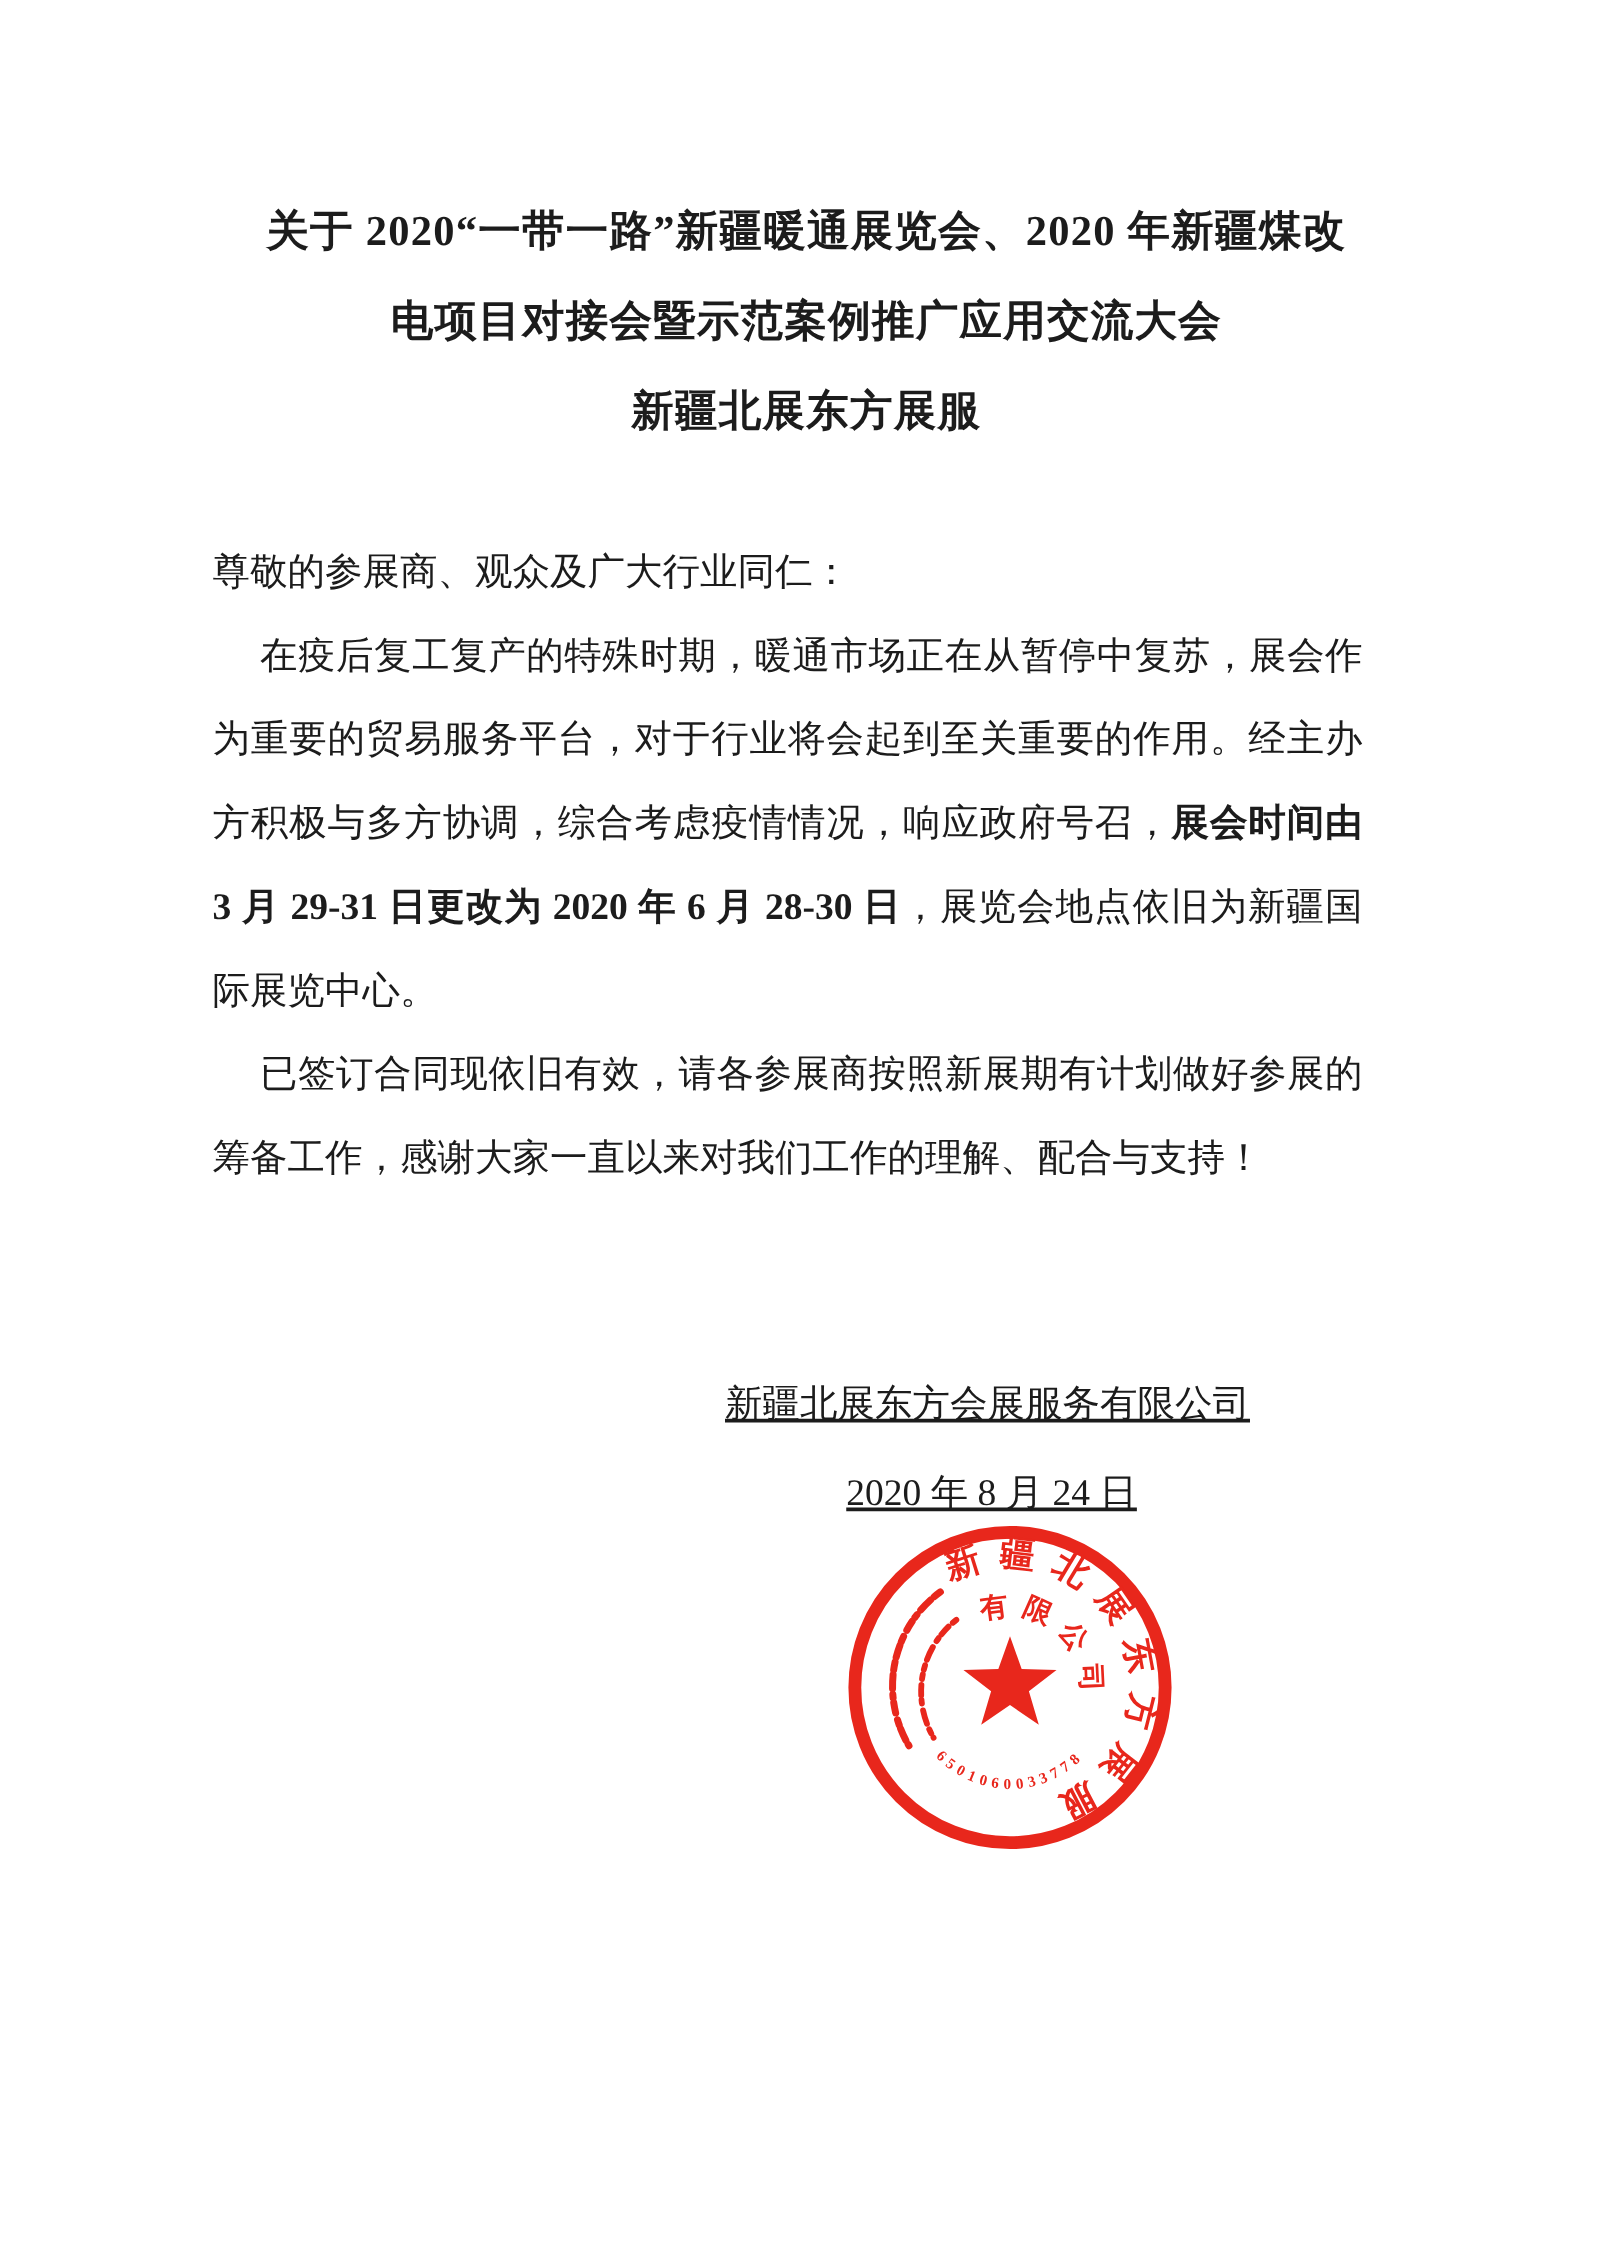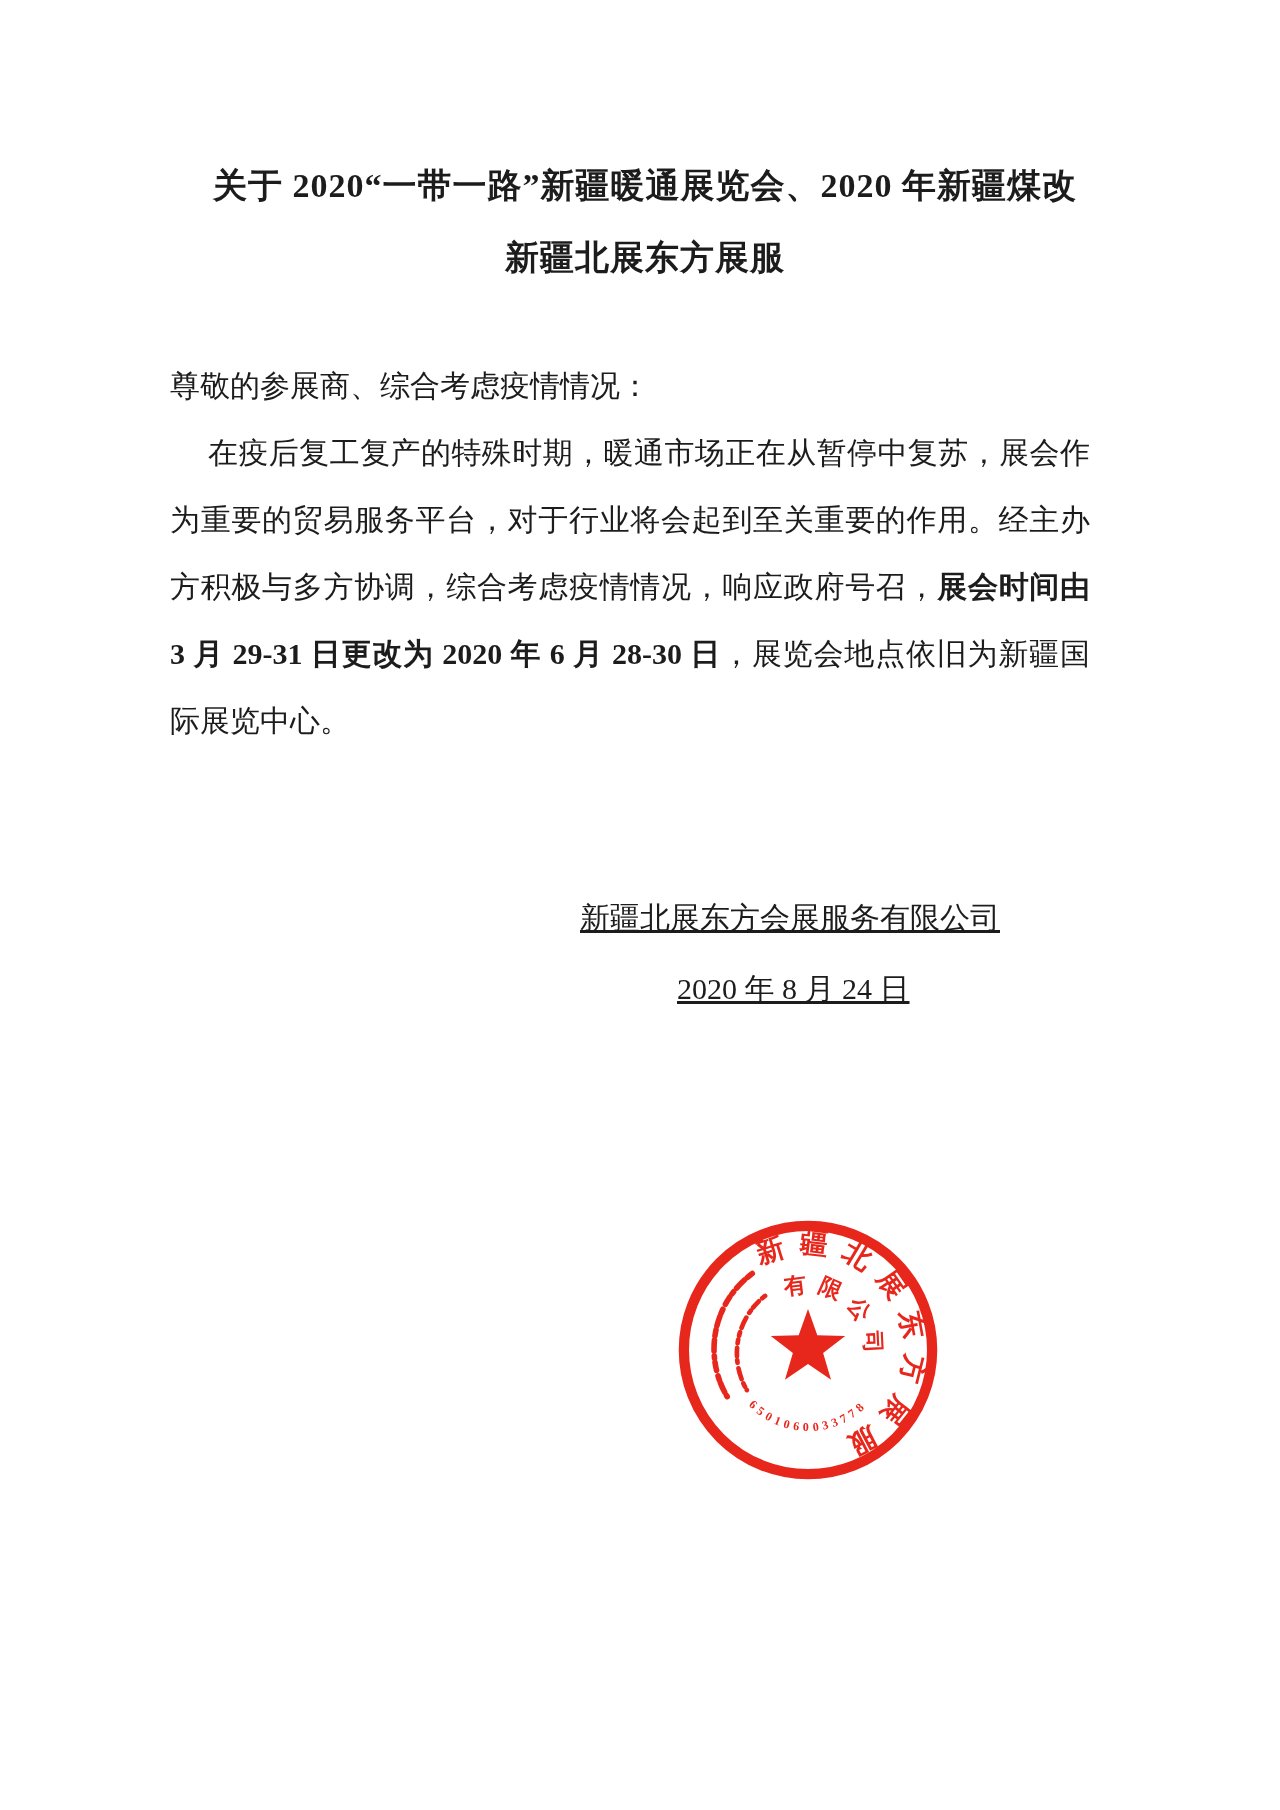--- a/index.html
+++ b/index.html
@@ -51,27 +51,29 @@
   .seal-wrap svg{width:100%;height:100%;display:block;}
   .seal-text{font-family:"Liberation Serif","DejaVu Serif",serif;font-weight:bold;fill:currentColor;}
 </style>
 </head>
 <body>
 
 <div class="page">
 
   <div class="title">
     <div>关于 2020“一带一路”新疆暖通展览会、2020 年新疆煤改</div>
+    <div>电项目对接会暨示范案例推广应用交流大会</div>
     <div>新疆北展东方展服</div>
   </div>
 
   <div class="body-text">
-    <p class="salutation">尊敬的参展商、综合考虑疫情情况：</p>
+    <p class="salutation">尊敬的参展商、观众及广大行业同仁：</p>
     <div id="paragraphs">
         <p class="para"><span>在疫后复工复产的特殊时期，暖通市场正在从暂停中复苏，展会作为重要的贸易服务平台，对于行业将会起到至关重要的作用。经主办方积极与多方协调，综合考虑疫情情况，响应政府号召，</span><span class="bold">展会时间由 3 月 29-31 日更改为 2020 年 6 月 28-30 日</span><span>，展览会地点依旧为新疆国际展览中心。</span></p>
+        <p class="para"><span>已签订合同现依旧有效，请各参展商按照新展期有计划做好参展的筹备工作，感谢大家一直以来对我们工作的理解、配合与支持！</span></p>
       </div>
   </div>
 
   <div class="seal-wrap">
     <svg viewBox="0 0 300 300" xmlns="http://www.w3.org/2000/svg">
       <defs>
         <path id="arcOuter" d="M 98 59.9 A 104 104 0 1 1 176.9 250.4" fill="none"></path>
         <path id="arcInner" d="M 123.8 93.8 A 62 62 0 0 1 209.9 166" fill="none"></path>
         <path id="arcNumber" d="M 72.5 189.5 A 87 87 0 0 0 227.5 189.5" fill="none"></path>
       </defs>

